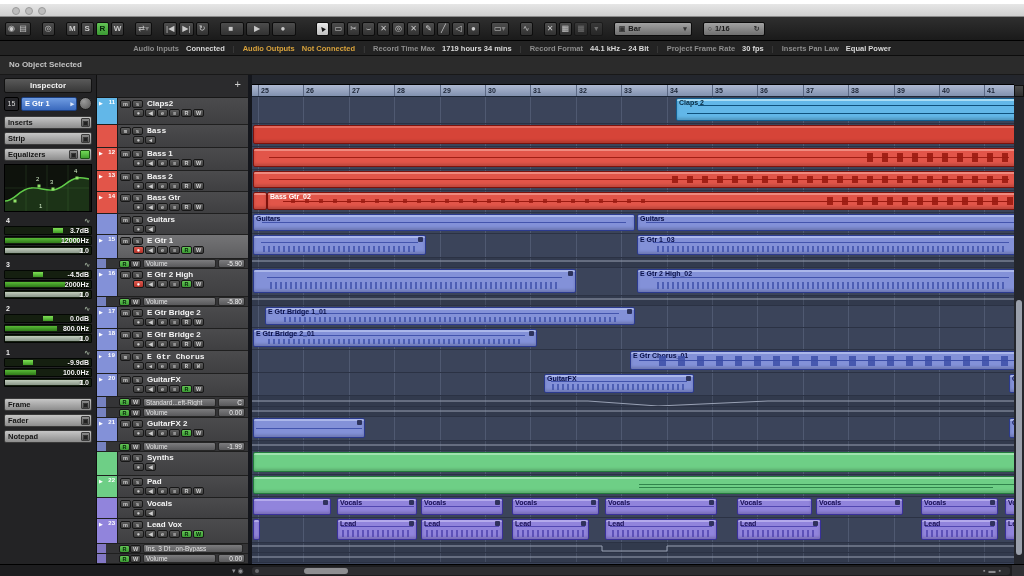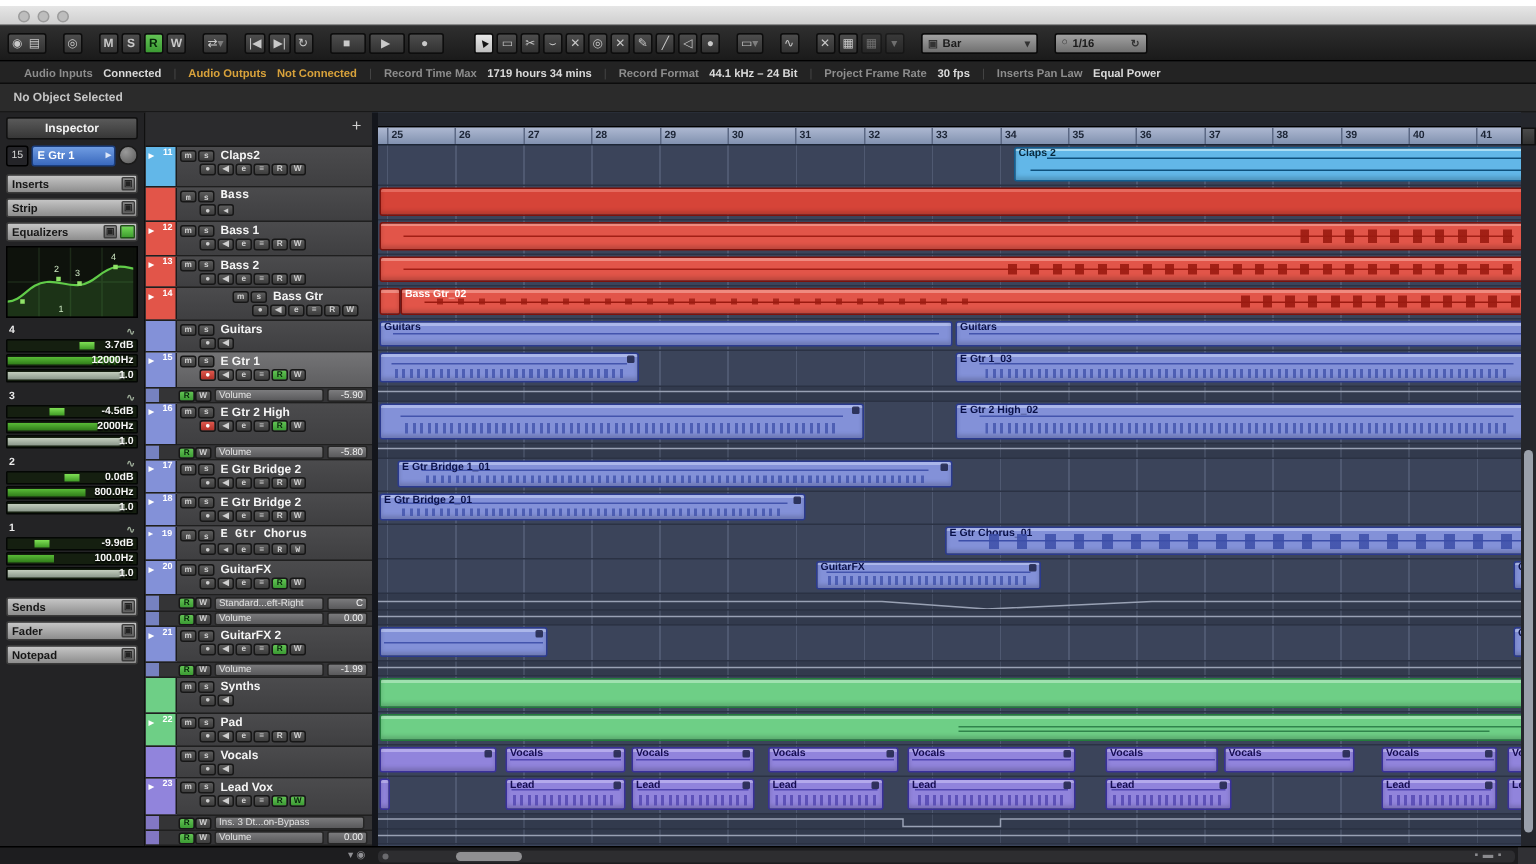--- a/index.html
+++ b/index.html
@@ -29,21 +29,21 @@
   .tb-box { height:14px; flex:none; display:flex; align-items:center; gap:3px; padding:0 4px;
     background:linear-gradient(#a2a2a2,#6f6f6f); border:1px solid #0b0b0b; border-radius:2px;
     color:#1b1b1b; font-size:7.5px; font-weight:bold; }
   .tb-box .bx-ico { font-size:7px; color:#333; }
   .ptr-glyph { display:inline-block; transform:rotate(-38deg); font-size:8px; }
   .dim { opacity:.45; }
 
   
   #statusbar { position:absolute; left:0; top:41px; width:1024px; height:15px;
     background:#232323; border-bottom:1px solid #0c0c0c; display:flex; align-items:center;
-    padding:0 8px; font-size:7.5px; white-space:nowrap; }
+    padding:0 8px; font-size:7.5px; white-space:nowrap;justify-content:center; }
   .sb-item { display:flex; gap:7px; padding:0 8px; }
   .sb-label { color:#8d8d8d; font-weight:bold; }
   .sb-value { color:#dadada; font-weight:bold; }
   .sb-item.alert .sb-label, .sb-item.alert .sb-value { color:#d8a23b; }
   .sb-sep { color:#474747; }
 
   
   #infoline { position:absolute; left:0; top:56px; width:1024px; height:19px;
     background:#2b2b2b; border-bottom:1px solid #181818; color:#c4c4c4;
     font-size:8px; line-height:18px; padding-left:9px; font-weight:bold; }
@@ -384,21 +384,21 @@
             <span class="band-val">100.0Hz</span>
           </div>
           <div class="band-bar">
             <span class="band-fill q" style="width: 91%;"></span>
             <span class="band-val">1.0</span>
           </div>
         </div>
       </div>
     <div style="height:5px"></div>
     <div>
-        <div class="insp-bar"><span>Sends</span><span class="insp-ico">▣</span></div>
+        <div class="insp-bar"><span>Frame</span><span class="insp-ico">▣</span></div>
         <div class="insp-bar"><span>Fader</span><span class="insp-ico">▣</span></div>
         <div class="insp-bar"><span>Notepad</span><span class="insp-ico">▣</span></div>
       </div>
   </div>
 
   <div id="tracklist">
     <div class="tl-header">
       <span class="tl-add">+</span>
     </div>
     <div>
@@ -472,21 +472,21 @@
             <div class="t-line2">
               <span class="mini">●</span>
               <span class="mini">◀</span>
               <span class="mini">e</span>
               <span class="mini">≡</span>
               <span class="mini">R</span>
               <span class="mini">W</span>
             </div>
           </div>
         </div>
-        <div class="tl-row" style="height: 22px; gap: 35px;">
+        <div class="tl-row" style="height: 22px;">
           <div class="strip" style="background: rgb(226, 85, 73);">
             <span class="tri">▶</span>
             <span class="tnum">14</span>
           </div>
           <div class="t-main">
             <div class="t-line1">
               <span class="mini">m</span>
               <span class="mini">s</span>
               <span class="t-name">Bass Gtr</span>
             </div>

